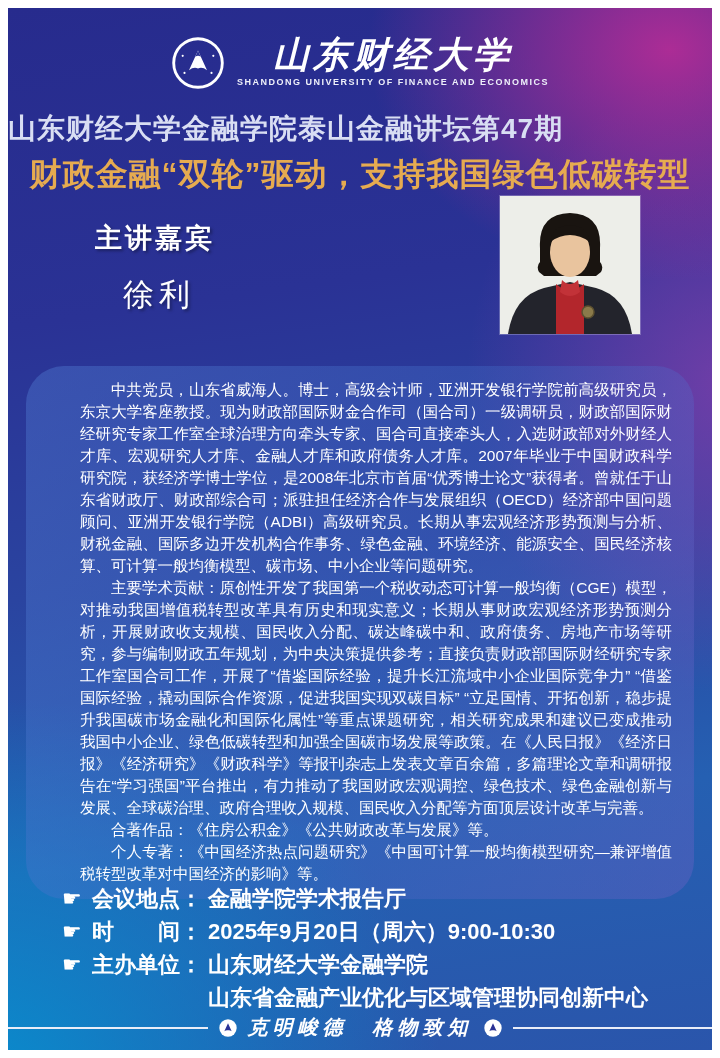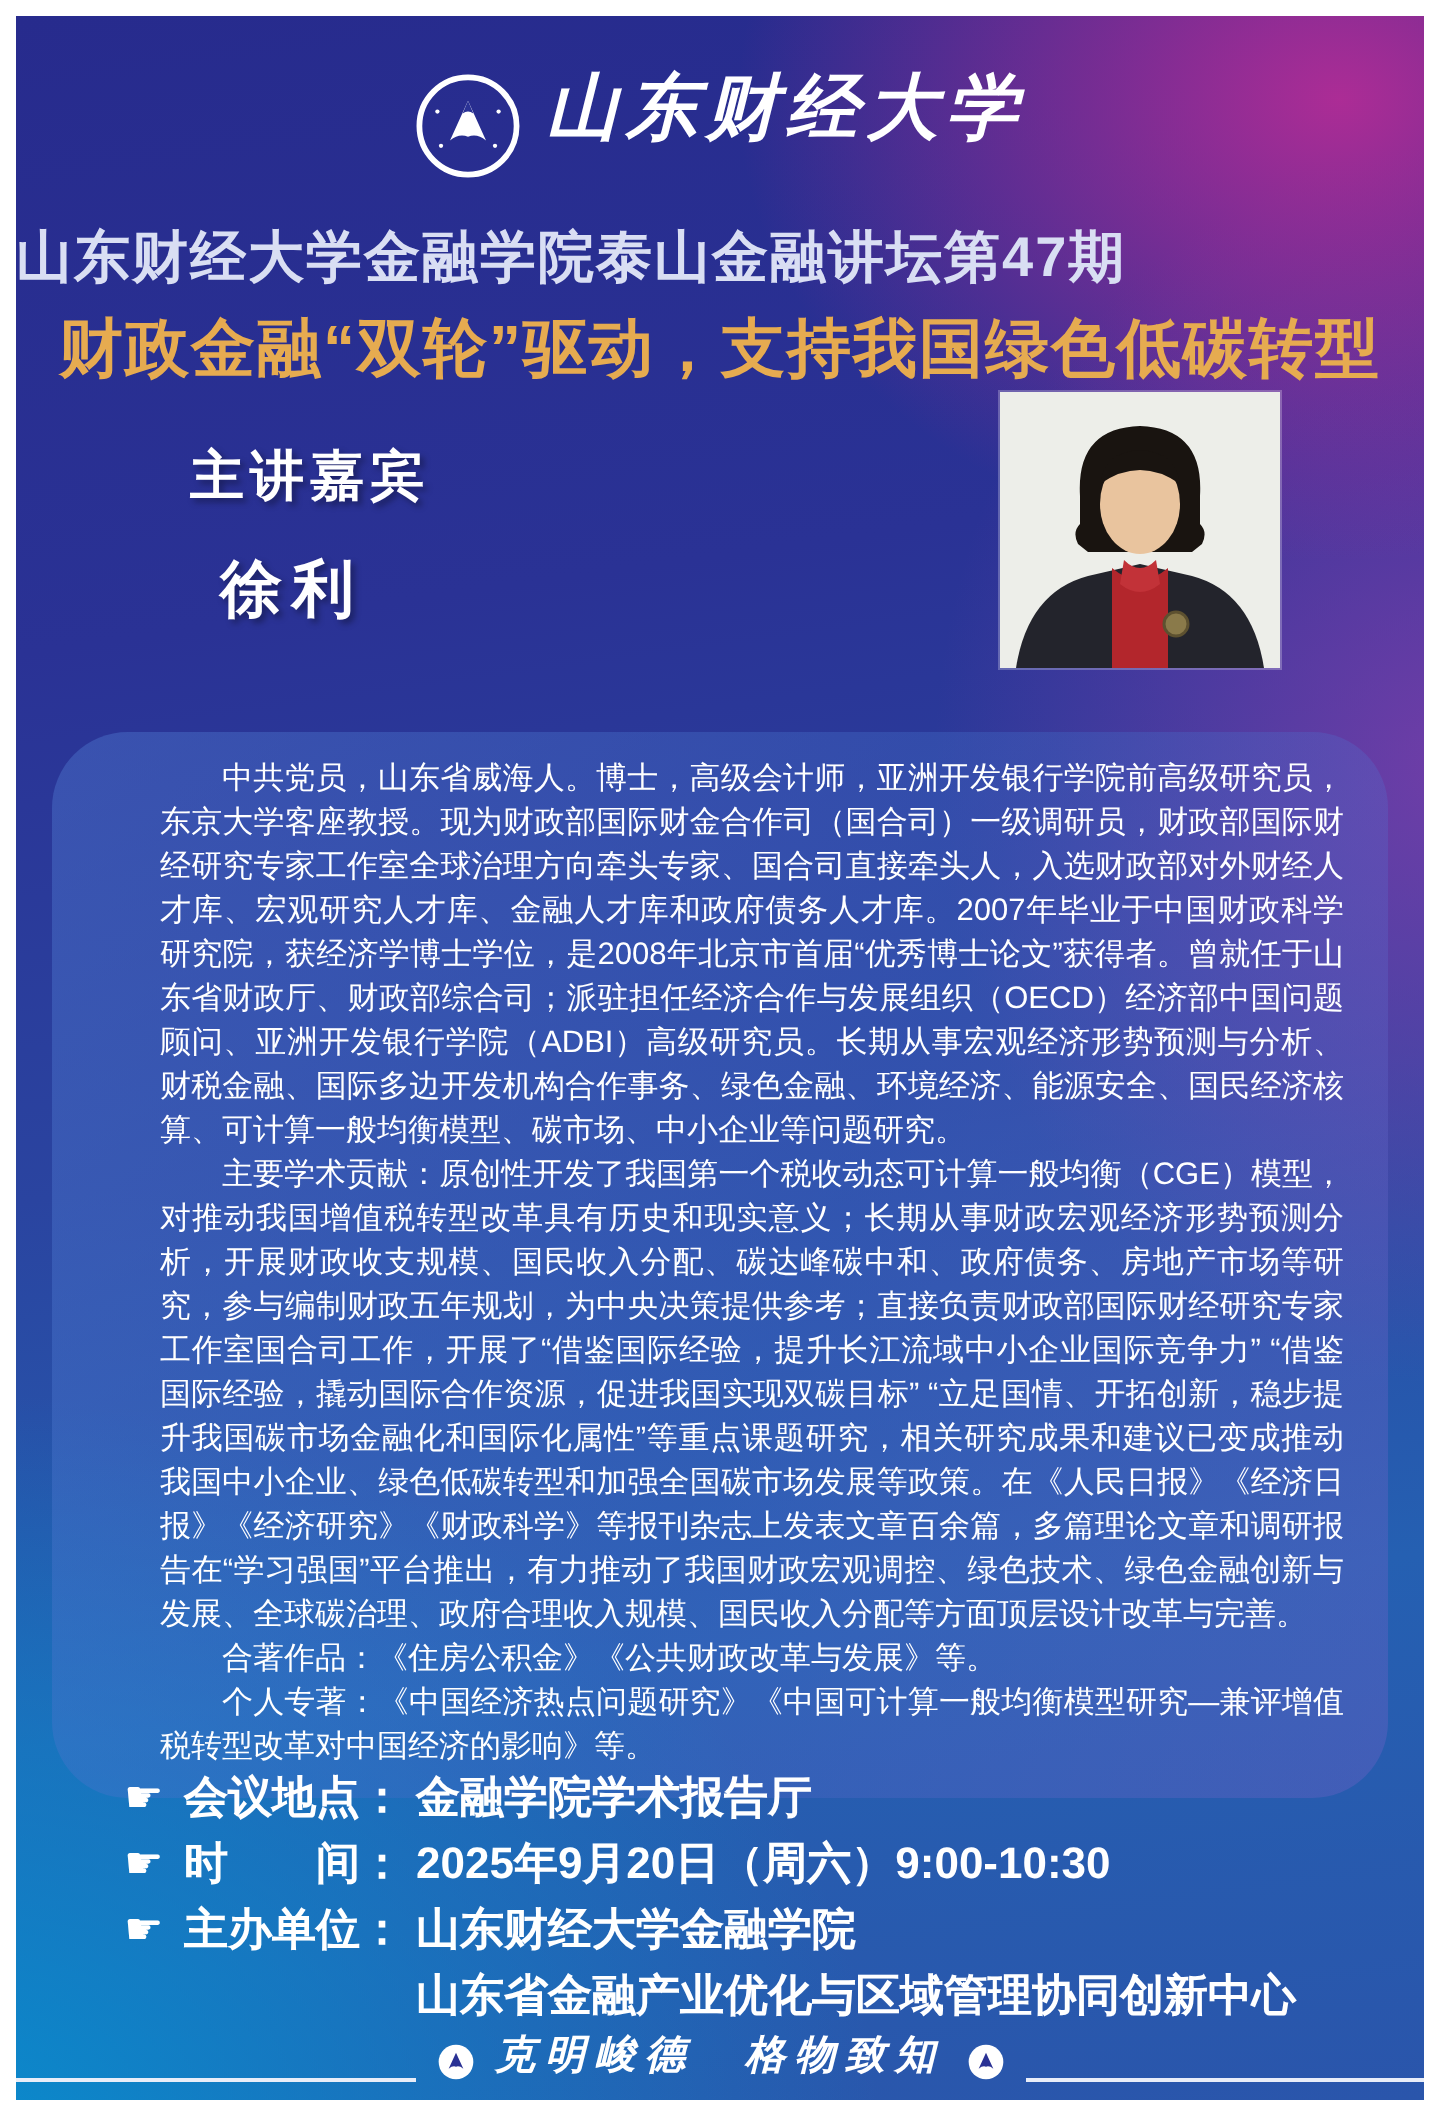--- a/index.html
+++ b/index.html
@@ -43,22 +43,22 @@
     font-size:32px; color:#e6ab50; letter-spacing:1px; font-weight:bold;
   }
 
   
   .speaker-label {
     position:absolute; left:87px; top:212px;
     font-size:27px; font-weight:bold; color:#ffffff; letter-spacing:3px;
     text-shadow:2px 2px 3px rgba(0,0,0,0.35);
   }
   .speaker-name {
-    position:absolute; left:102px; top:266px;
-    font-size:31px; font-weight:bold; color:#ffffff; letter-spacing:5px;
+    position:absolute; left:115px; top:266px;
+    font-size:31px; font-weight:normal; color:#ffffff; letter-spacing:5px;
     text-shadow:2px 2px 3px rgba(0,0,0,0.35);
   }
   .photo {
     position:absolute; left:492px; top:188px; width:140px; height:138px;
     box-shadow:0 0 0 1px rgba(255,255,255,0.25);
   }
 
   
   .bio-panel {
     position:absolute; left:18px; top:358px; width:668px; min-height:514px;
@@ -85,21 +85,21 @@
   .detail-value {
     font-size:22px; font-weight:bold; color:#ffffff;
   }
   .detail-value2 {
     padding-left:146px; font-size:22px; font-weight:bold; color:#ffffff; line-height:33px;
   }
 
   
   .footer {
     position:absolute; left:0; top:1006px; width:100%;
-    display:flex; align-items:flex-end; gap:10px;
+    display:flex; align-items:center; gap:10px;
   }
   .footer-line { flex:1; height:2px; background:#e9edf8; }
   .mini-seal { width:20px; height:20px; flex:0 0 auto; }
   .motto {
     font-family:"DejaVu Serif", serif; font-weight:bold; font-style:italic;
     font-size:20px; color:#ffffff; letter-spacing:5px; white-space:nowrap;
   }
 </style>
 </head>
 <body>
@@ -112,20 +112,21 @@
         <circle cx="30" cy="30" r="27" fill="none" stroke="#ffffff" stroke-width="3.2"></circle>
         <path d="M30 16 L40 38 Q35 34 30 36 Q25 34 20 38 Z" fill="#ffffff"></path>
         <path d="M30 16 L33 23 Q30 21 27 23 Z" fill="#2a3295"></path>
         <circle cx="13" cy="22" r="1.2" fill="#ffffff"></circle>
         <circle cx="47" cy="22" r="1.2" fill="#ffffff"></circle>
         <circle cx="15" cy="41" r="1.2" fill="#ffffff"></circle>
         <circle cx="45" cy="41" r="1.2" fill="#ffffff"></circle>
       </svg>
       <div class="uni-text">
         <div class="uni-name">山东财经大学</div>
+        <div class="uni-en">SHANDONG UNIVERSITY OF FINANCE AND ECONOMICS</div>
       </div>
     </div>
 
     <div class="title1">山东财经大学金融学院泰山金融讲坛第47期</div>
     <div class="title2">财政金融“双轮”驱动，支持我国绿色低碳转型</div>
 
     <div class="speaker-label">主讲嘉宾</div>
     <div class="speaker-name">徐利</div>
 
     <svg class="photo" viewBox="0 0 140 138">

